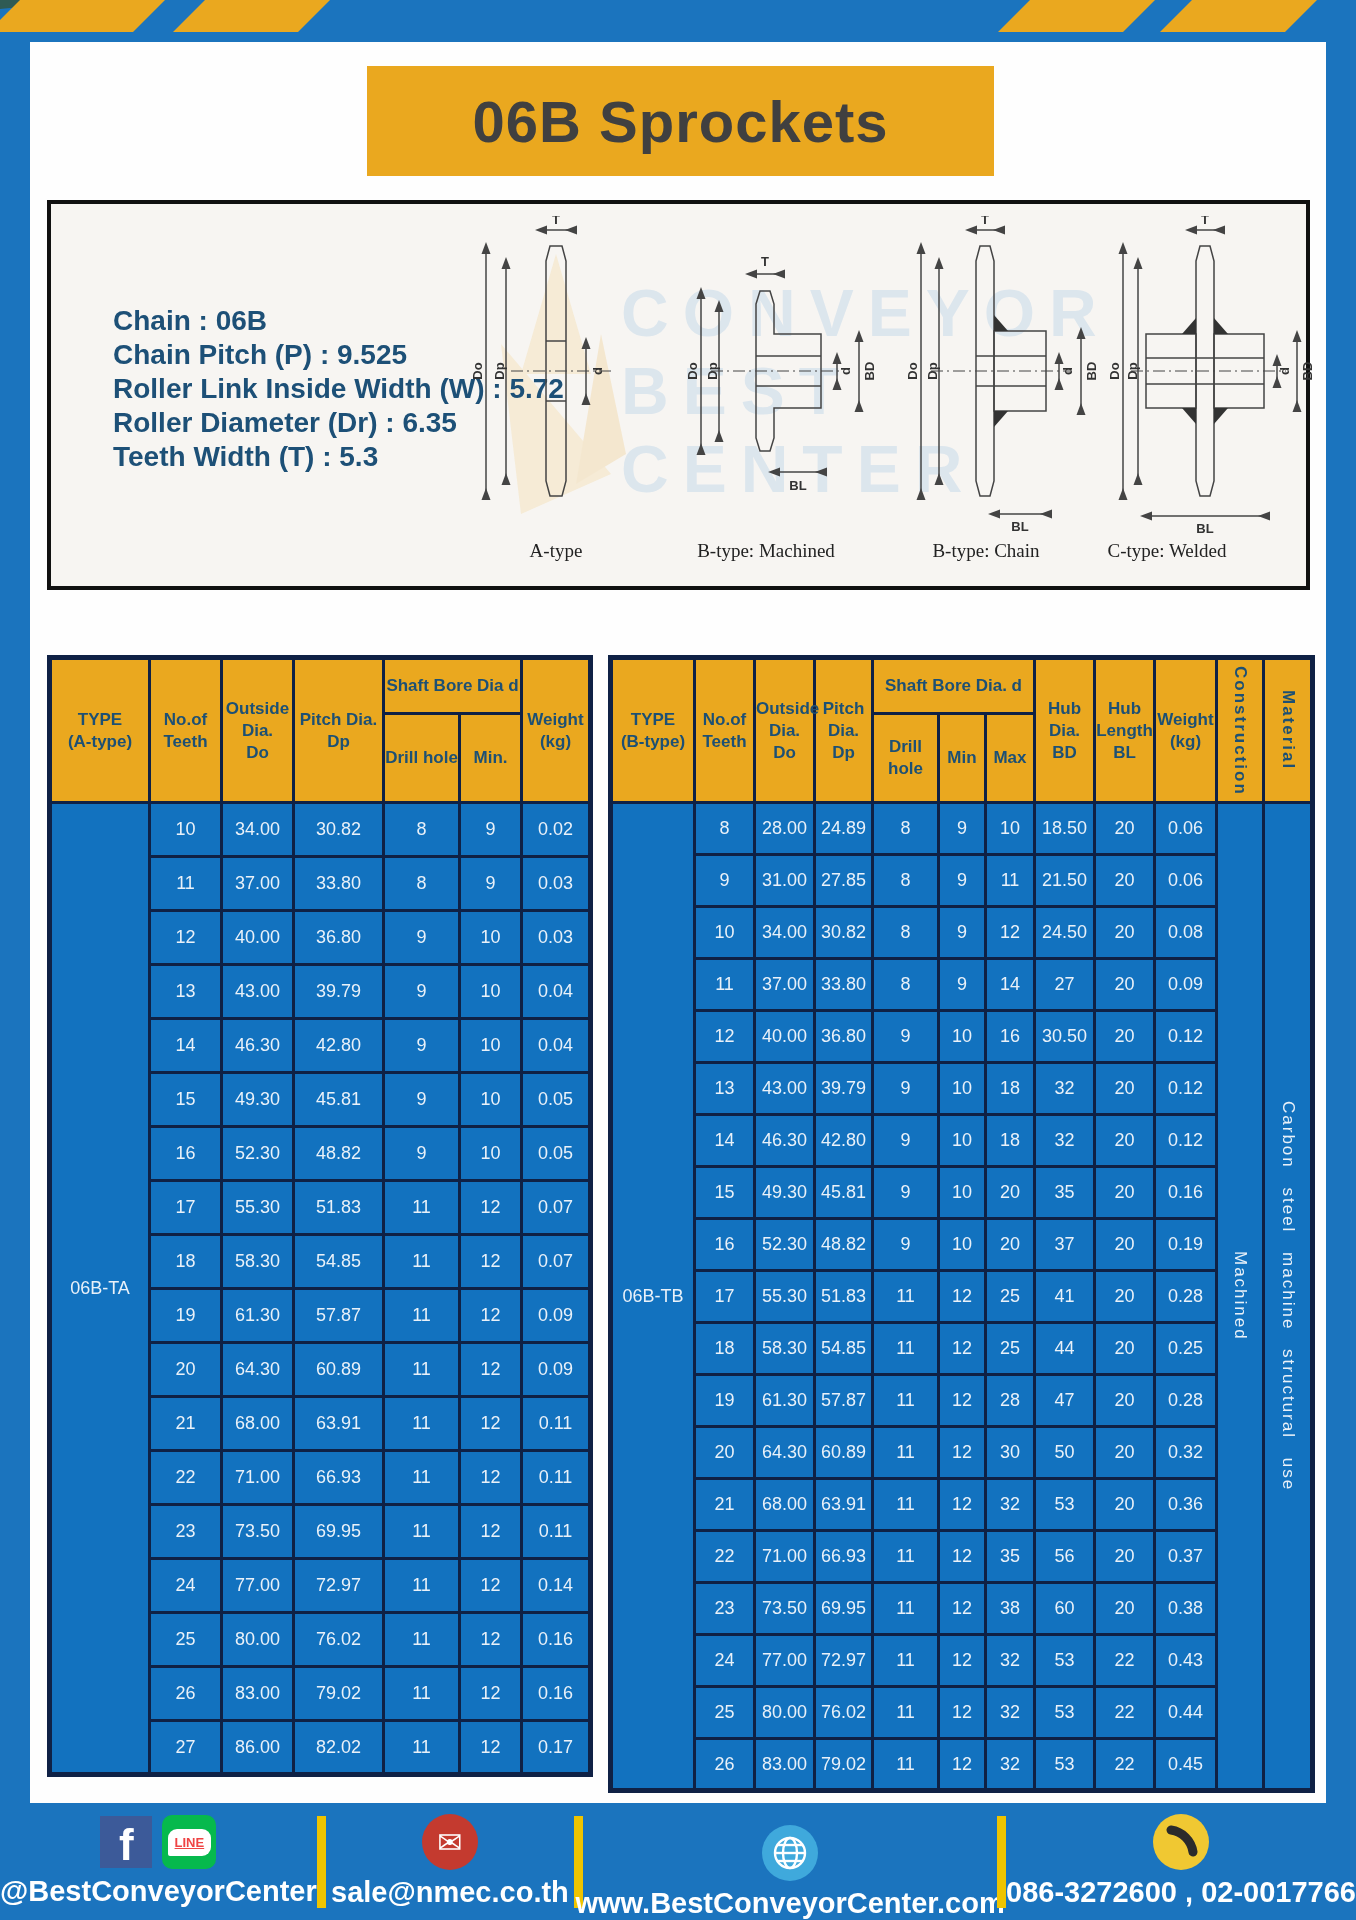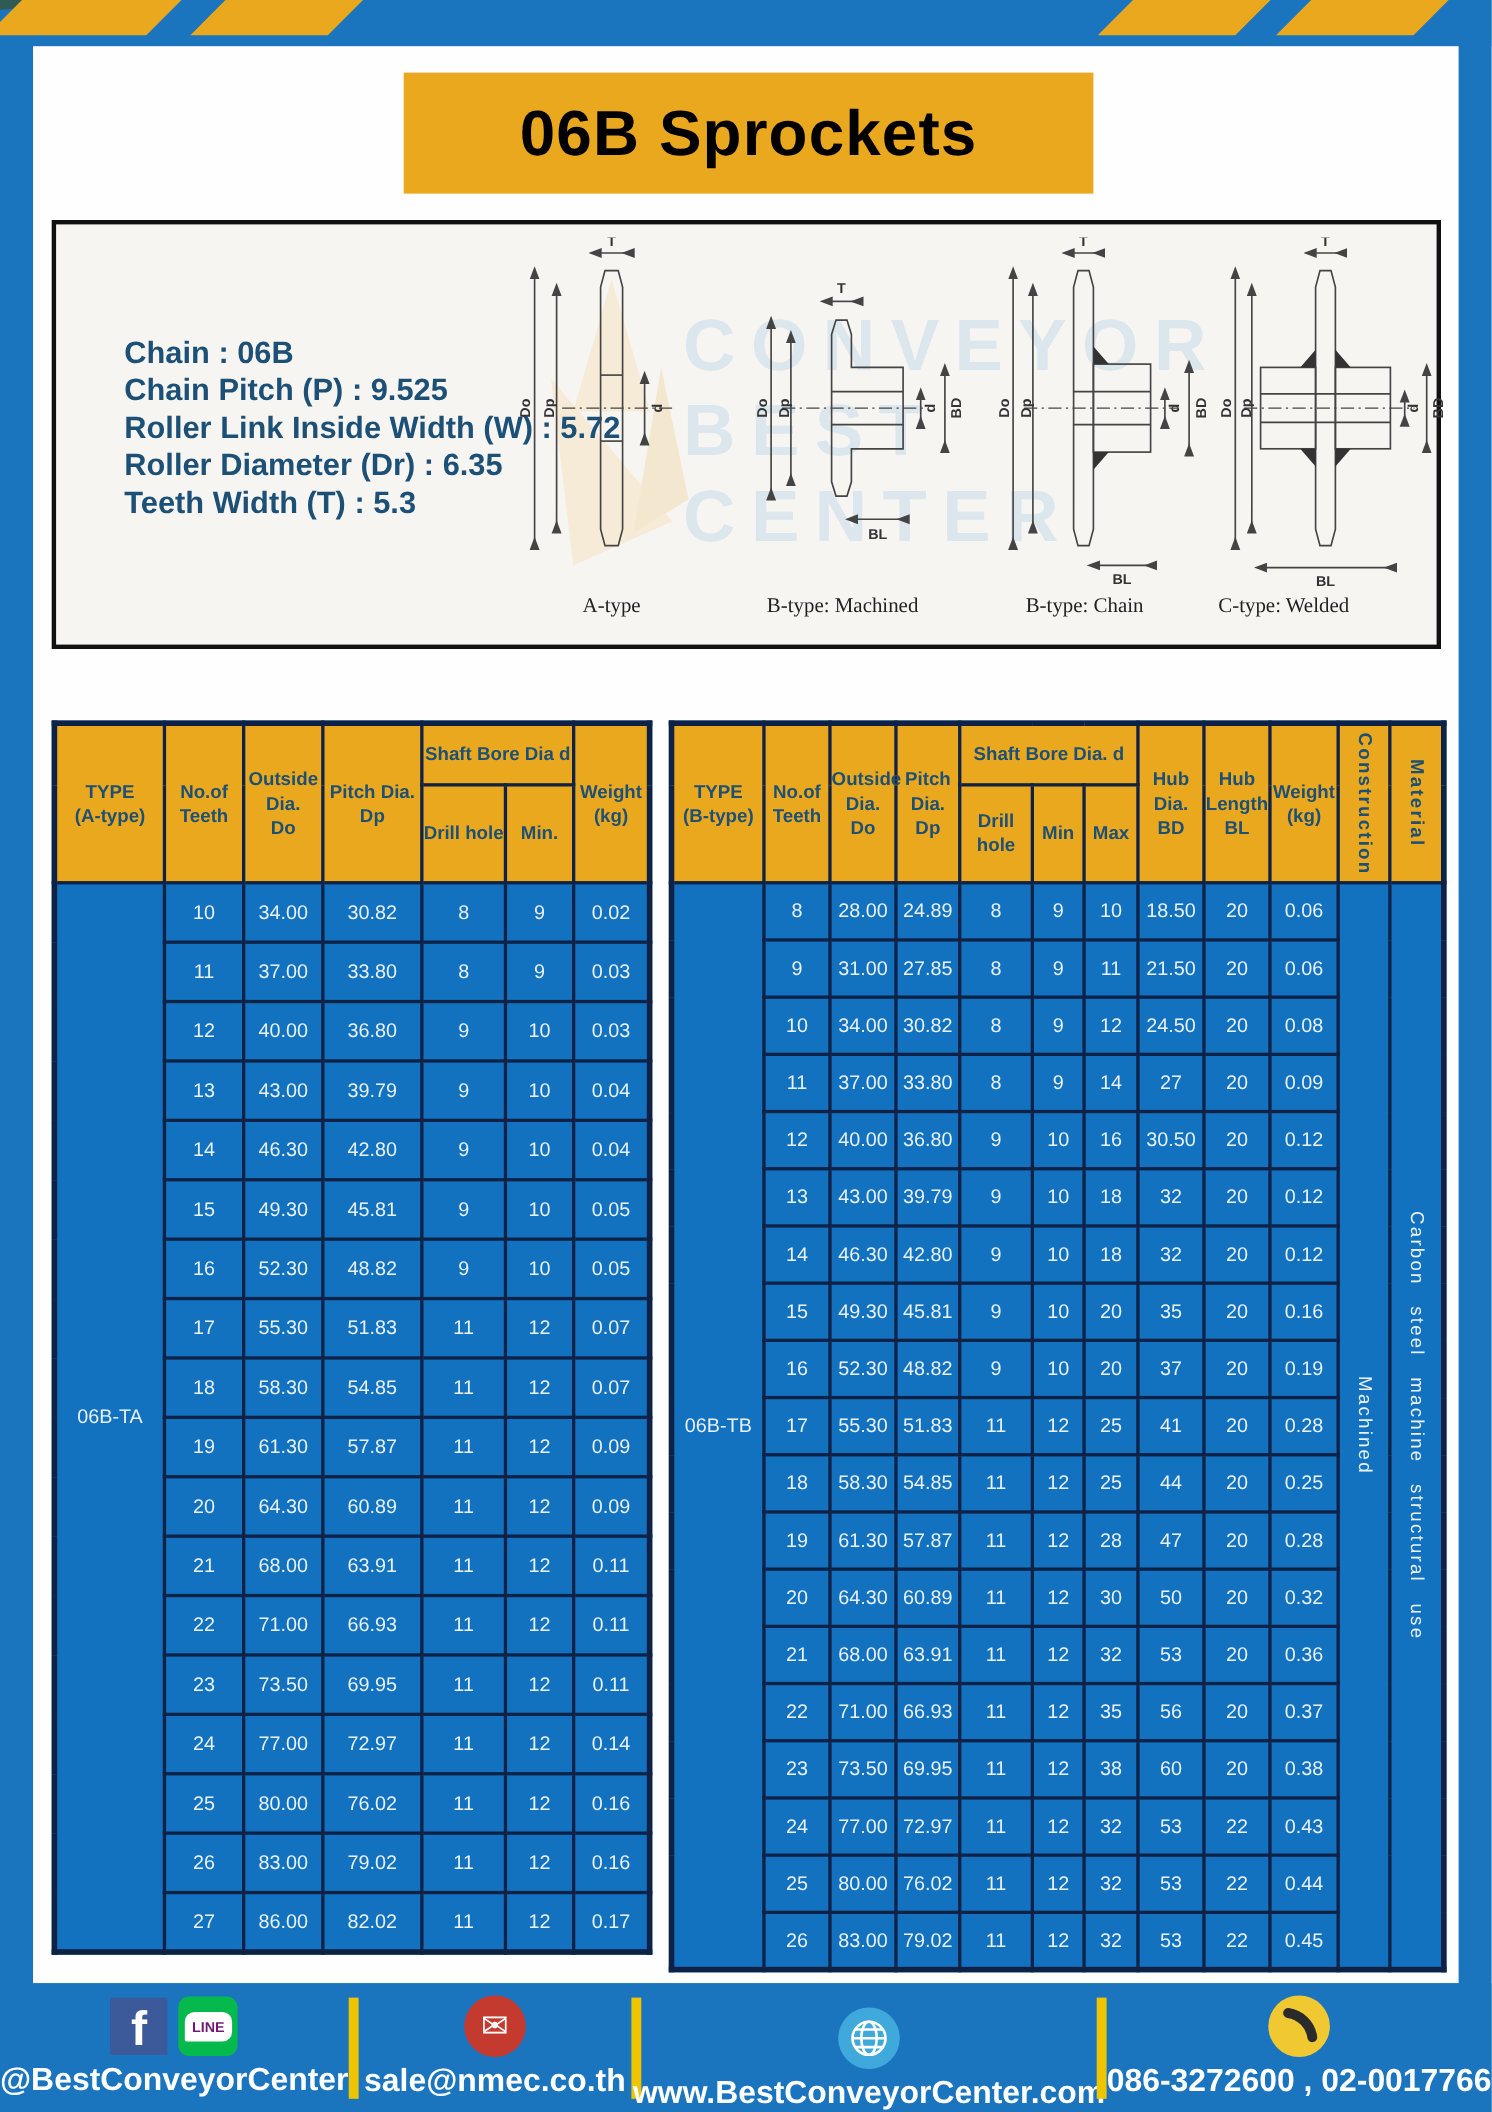--- a/index.html
+++ b/index.html
@@ -11,21 +11,21 @@
   }
   
   .top-band{position:absolute;top:0;left:0;width:1356px;height:45px;}
   
   .page{position:absolute;left:30px;top:42px;width:1296px;height:1761px;background:#FEFEFE;}
   
   .banner{
     position:absolute;left:337px;top:24px;width:627px;height:110px;
     background:#EAA81F;display:flex;align-items:center;justify-content:center;
   }
-  .banner h1{margin:0;font-size:58px;color:#000000;letter-spacing:1px;}
+  .banner h1{margin:0;font-size:58px;color:#404040;letter-spacing:1px;}
   
   .spec-box{
     position:absolute;left:17px;top:158px;width:1255px;height:382px;
     background:#F7F5F2;border:4px solid #111;
   }
   .spec-lines{position:absolute;left:62px;top:100px;color:#1D5077;font-size:28px;line-height:34px;}
   .watermark{position:absolute;left:430px;top:30px;width:640px;height:330px;opacity:.45;pointer-events:none;}
   .wm-text{position:absolute;left:140px;top:40px;color:#BCD4E8;font-size:66px;letter-spacing:14px;line-height:78px;}
   .diagrams-svg{position:absolute;left:390px;top:12px;}
   .captions{position:absolute;top:336px;left:0;width:100%;color:#222;font-size:19px;font-weight:normal;font-family:"Liberation Sans",sans-serif;}
@@ -49,21 +49,21 @@
     position:absolute;left:0;top:1803px;width:1356px;height:117px;background:#1B74BE;
     display:flex;align-items:center;color:#fff;
   }
   .f-item{display:flex;flex-direction:column;align-items:center;justify-content:center;gap:6px;height:100%;}
   .f1{width:318px;} .f2{width:250px;} .f3{width:414px;justify-content:flex-end;} .f4{flex:1;}
   .f-icons{display:flex;gap:10px;align-items:center;}
   .f-label{font-size:29px;white-space:nowrap;}
   .divider{width:9px;height:92px;background:#EFC400;align-self:center;}
   .icon-fb{width:52px;height:52px;background:#3C5A99;color:#fff;font-size:44px;display:flex;align-items:flex-end;justify-content:center;overflow:hidden;line-height:46px;}
   .icon-line{width:54px;height:54px;background:#06B94D;border-radius:10px;display:flex;align-items:center;justify-content:center;}
-  .line-bubble{background:#fff;border-radius:9px 9px 9px 2px;padding:6px 7px;color:#701a75;font-size:13px;letter-spacing:0;}
+  .line-bubble{background:#fff;border-radius:9px 9px 9px 2px;padding:6px 7px;color:#ef4444;font-size:13px;letter-spacing:0;text-decoration:underline;}
   .icon-circle{width:56px;height:56px;border-radius:50%;display:flex;align-items:center;justify-content:center;}
   .icon-mail{background:#C43A2F;color:#fff;font-size:30px;font-weight:normal;}
 </style>
 </head>
 <body>
 
 <svg class="top-band" viewBox="0 0 1356 45" width="1356" height="45">
   <rect x="0" y="0" width="1356" height="42" fill="#1B74BE"></rect>
   <polygon points="0,0 90,0 0,9" fill="#2F5B54"></polygon>
   <polygon points="20,0 165,0 133,32 -12,32" fill="#EAA81F"></polygon>

